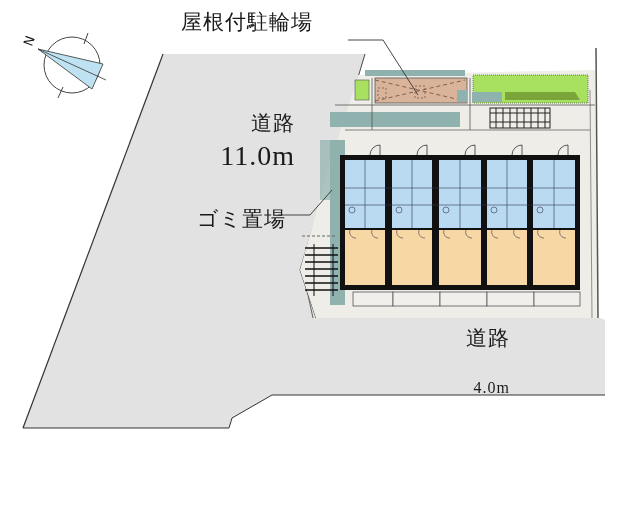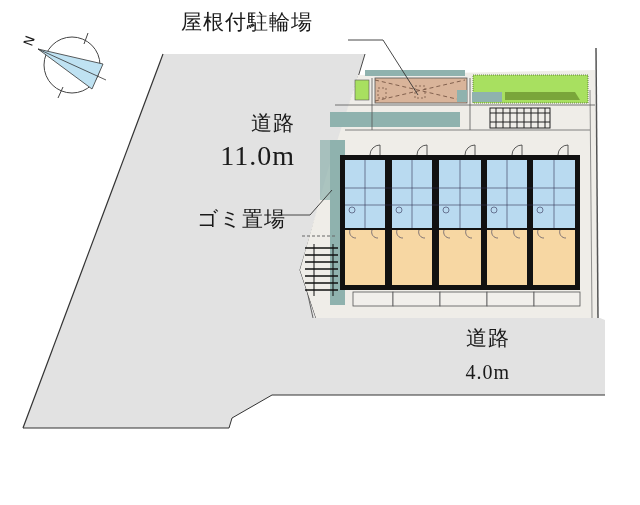--- a/index.html
+++ b/index.html
@@ -152,13 +152,13 @@
 
 <div class="lbl" style="left:24px;top:34px;font-size:13px;transform:rotate(-70deg);">N</div>
 
 <div class="lbl" style="left:181px;top:12px;">屋根付駐輪場</div>
 <div class="lbl" style="left:165px;top:209px;margin-left:32px;">ゴミ置場</div>
 
 <div class="lbl center" style="left:175px;top:113px;width:120px;">道路</div>
 <div class="lbl center" style="left:175px;top:142px;width:120px;font-size:28px;">11.0m</div>
 
 <div class="lbl center" style="left:390px;top:328px;width:120px;">道路</div>
-<div class="lbl center" style="left:390px;top:362px;width:120px;font-size:20px;">4.0m</div>
+<div class="lbl center" style="left:390px;top:380px;width:120px;font-size:16px;">4.0m</div>
 
 </body></html>

